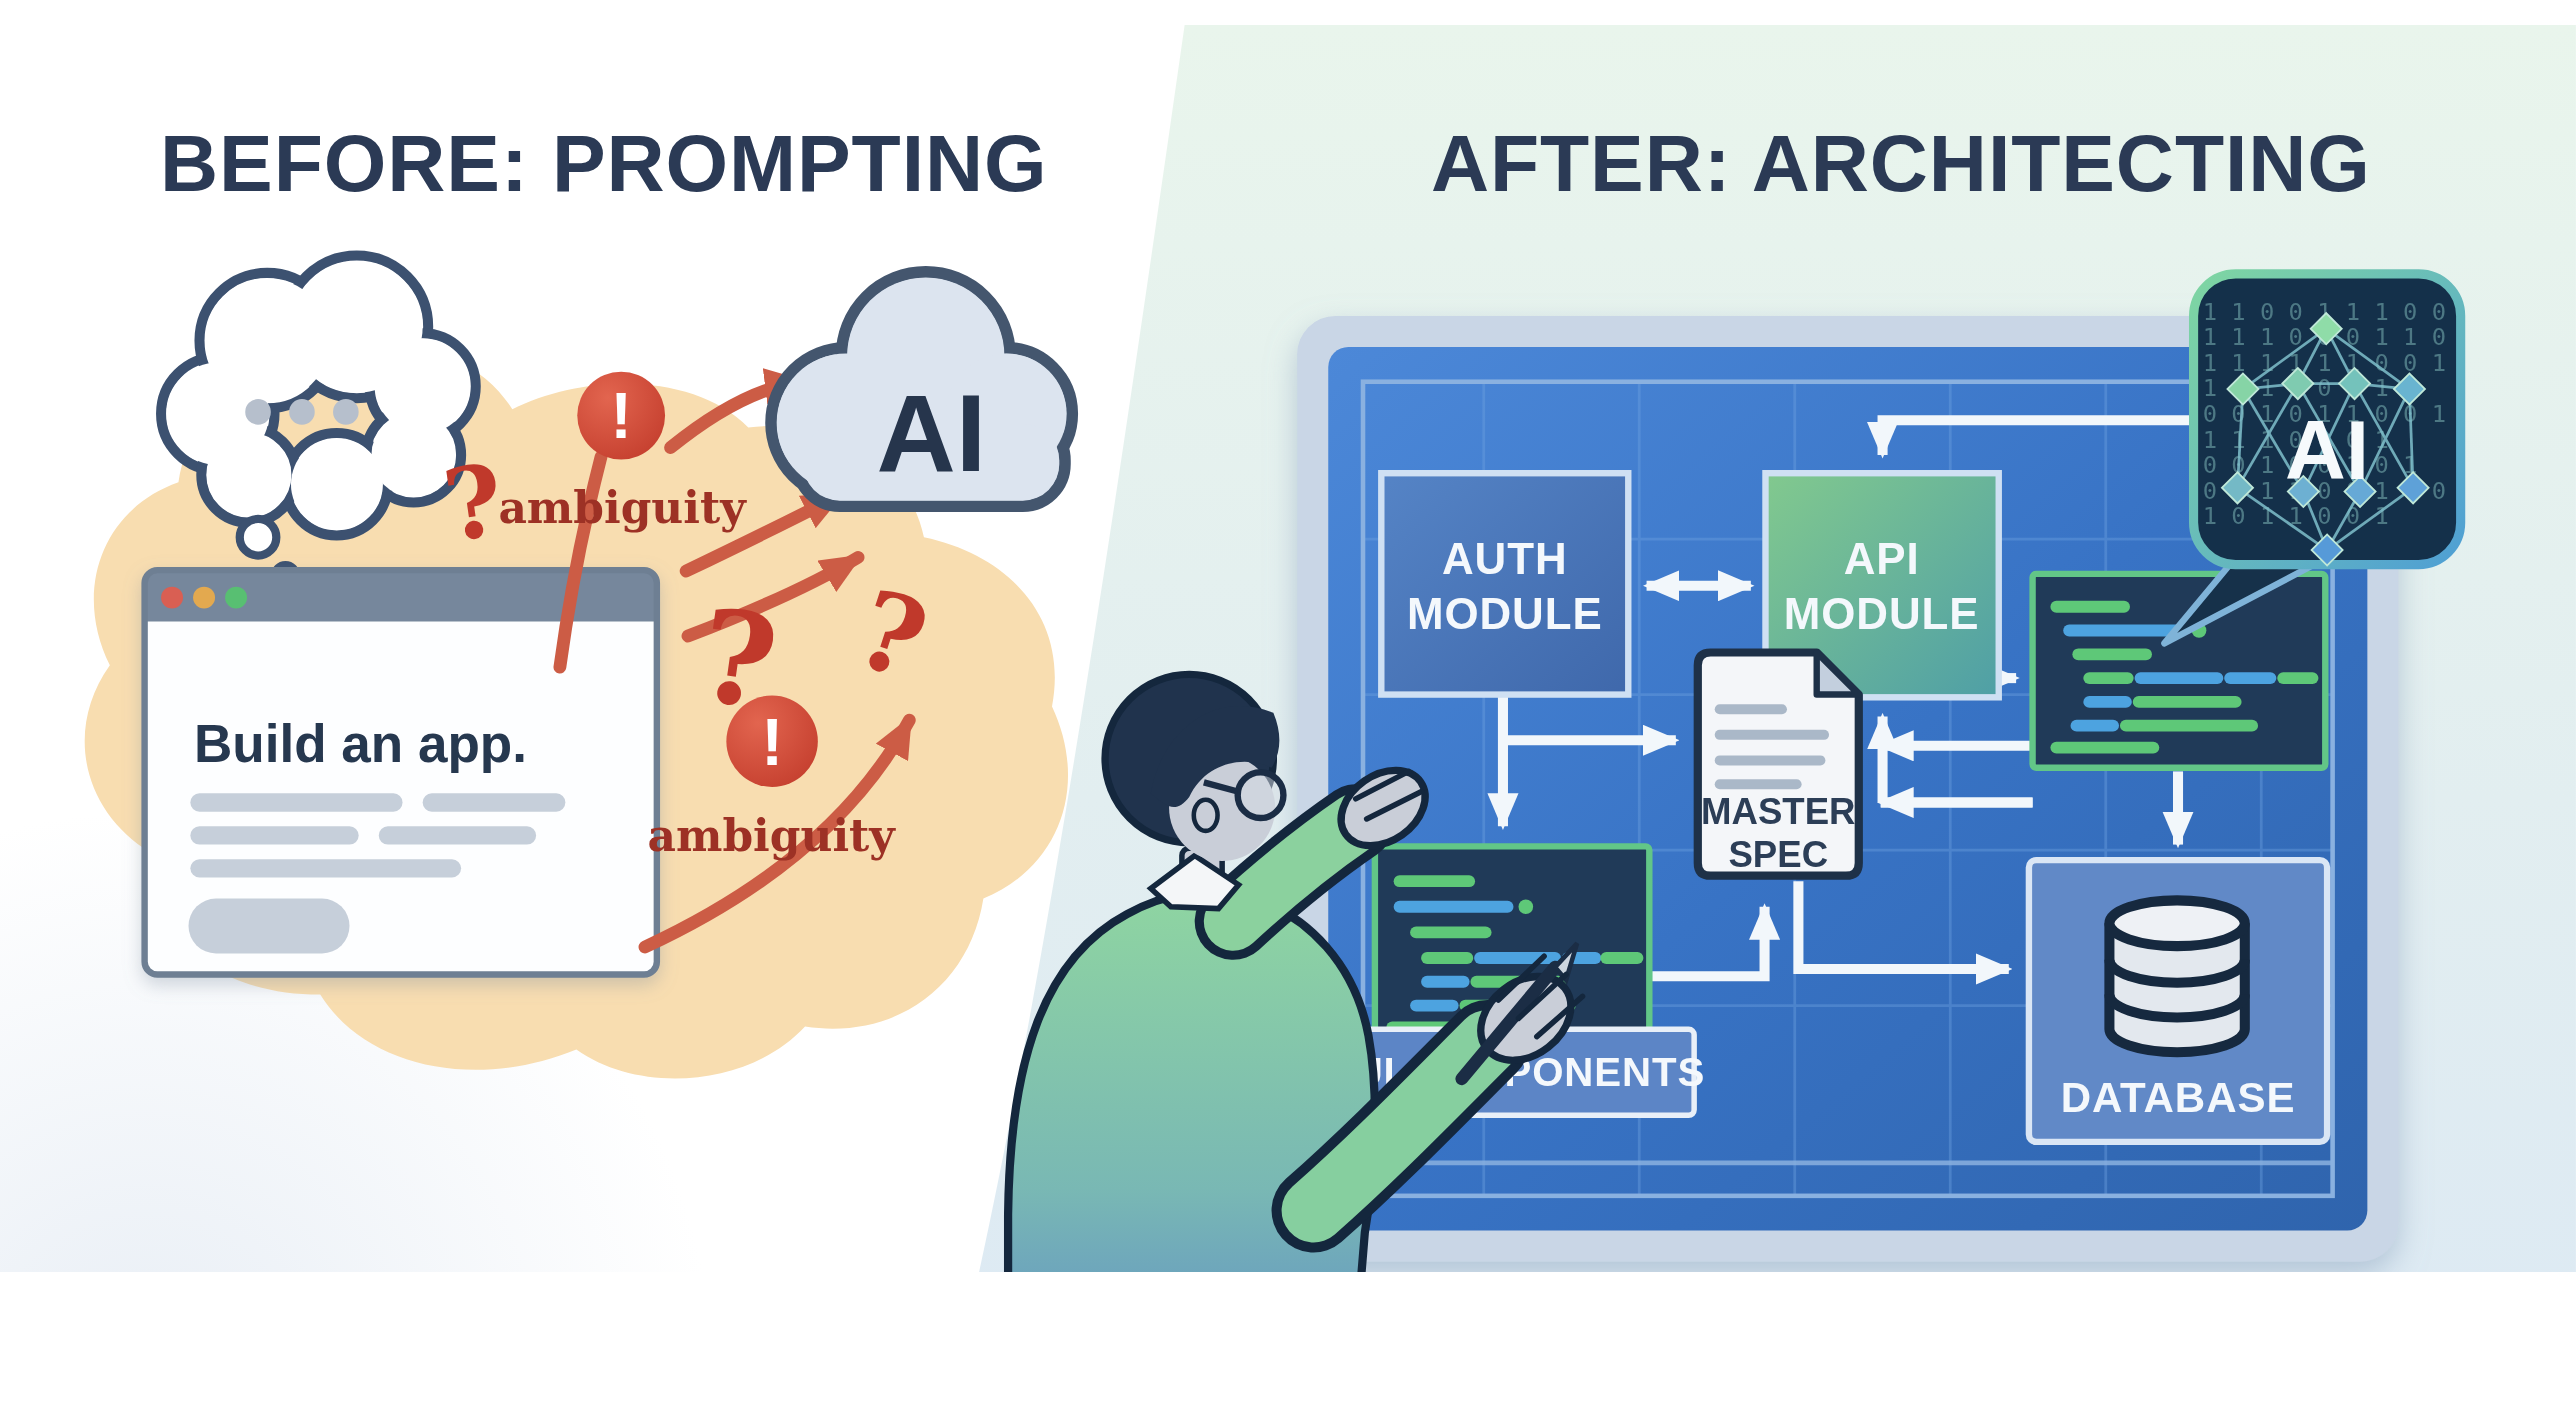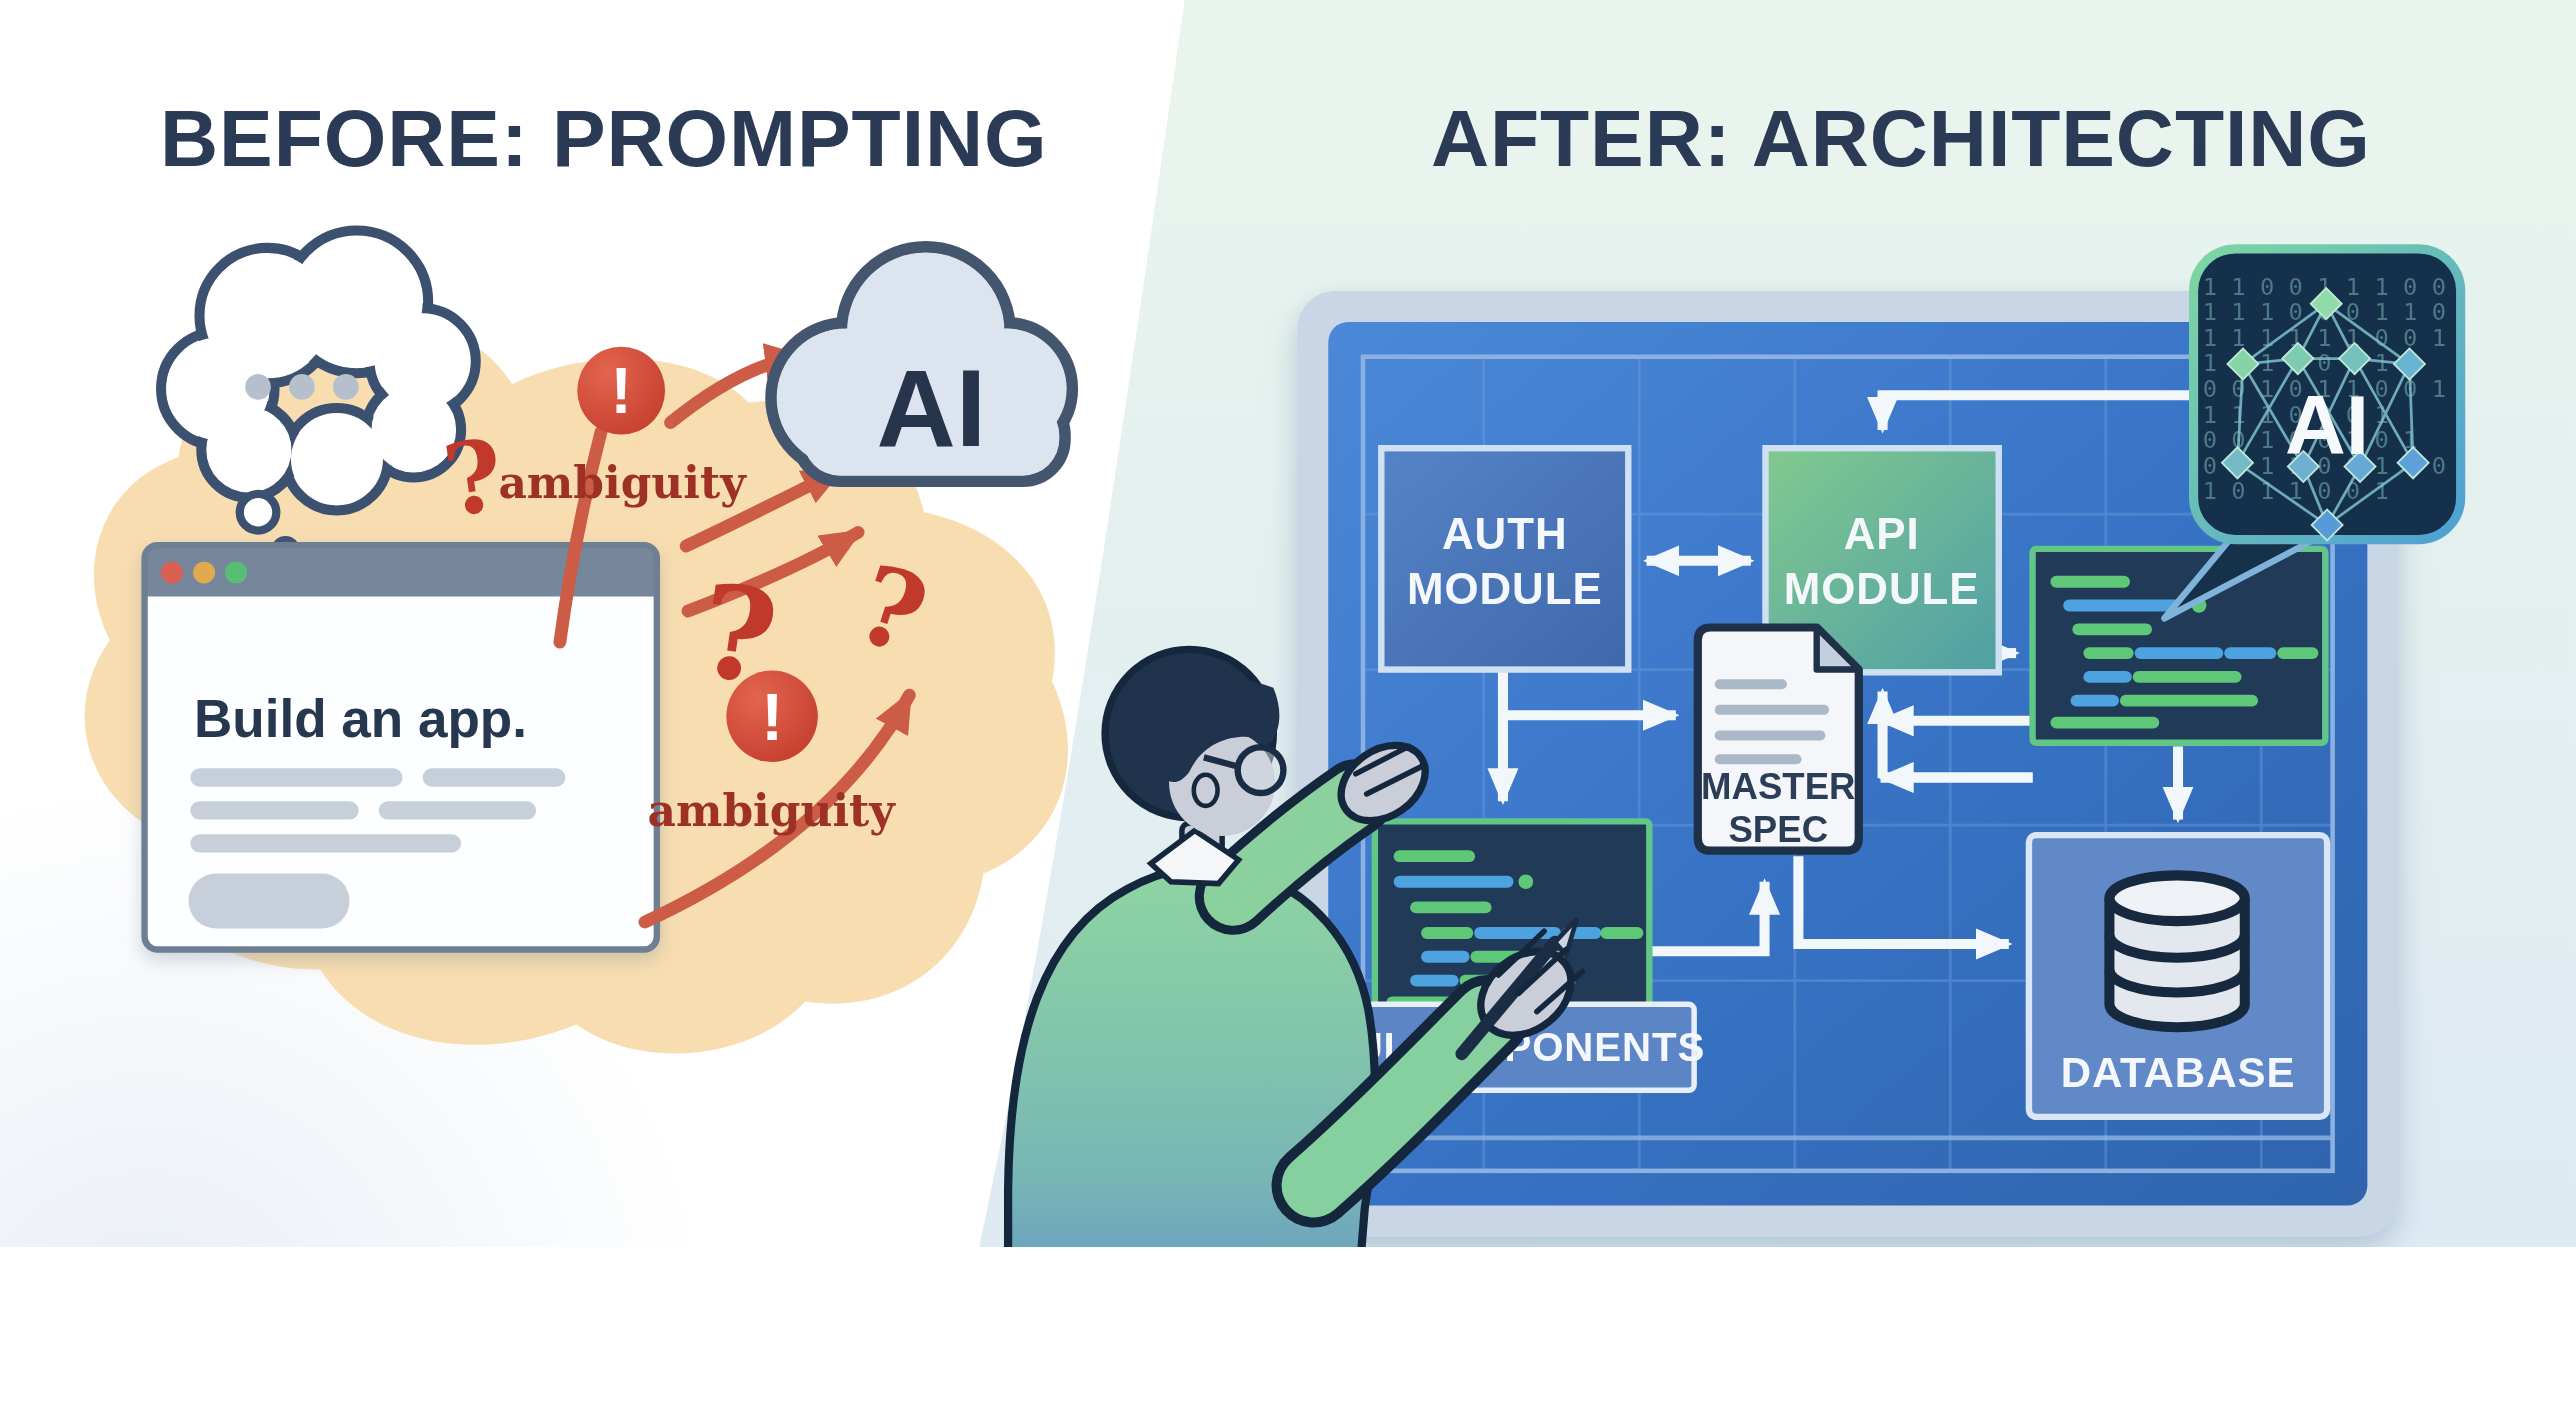--- a/index.html
+++ b/index.html
@@ -1,16 +1,16 @@
 <!DOCTYPE html>
 <html style="font-size:14.6px"><head>
 <meta charset="utf-8">
 <style>
   html,body{margin:0;padding:0;background:#ffffff;}
-  .stage{position:relative;width:2576px;height:1247px;overflow:hidden;font-family:"Liberation Sans",sans-serif;}
+  .stage{position:relative;width:2576px;height:1247px;overflow:hidden;font-family:"Liberation Sans",sans-serif;margin-top:25px;}
   svg{display:block;}
   text{user-select:none;}
   .title{font-family:"Liberation Sans",sans-serif;font-weight:700;fill:#2b3a55;letter-spacing:1px;}
   .ambig{font-family:"DejaVu Serif",serif;font-weight:700;fill:#9d3125;}
   .qmark{font-family:"DejaVu Serif",serif;font-weight:700;fill:#c0392b;}
   .modlabel{font-family:"Liberation Sans",sans-serif;font-weight:700;fill:#f4f8fc;letter-spacing:1px;}
   .binary{font-family:"DejaVu Sans Mono",monospace;fill:#57858f;opacity:.85;}
 </style>
 </head>
 <body>

